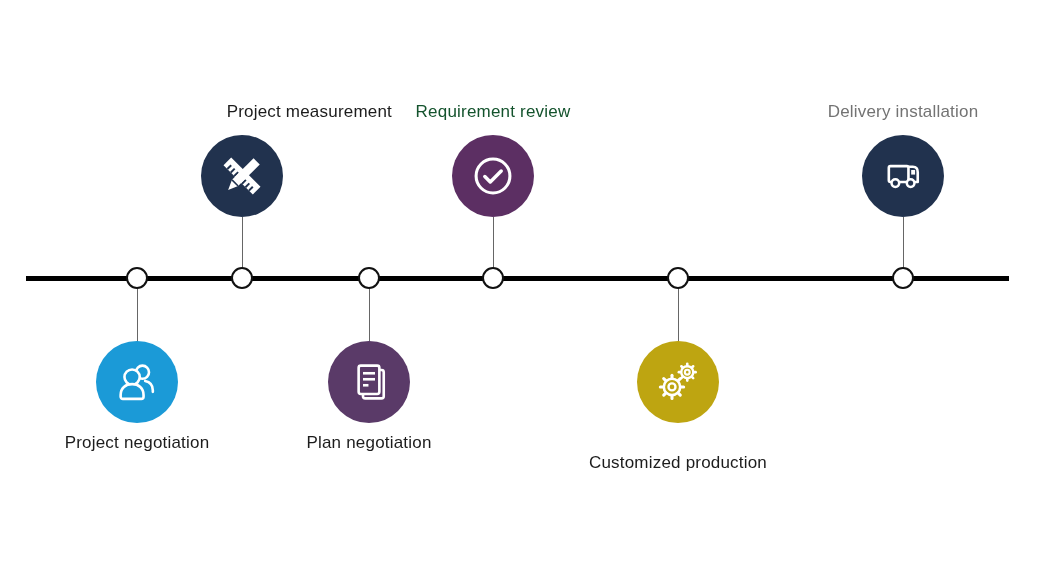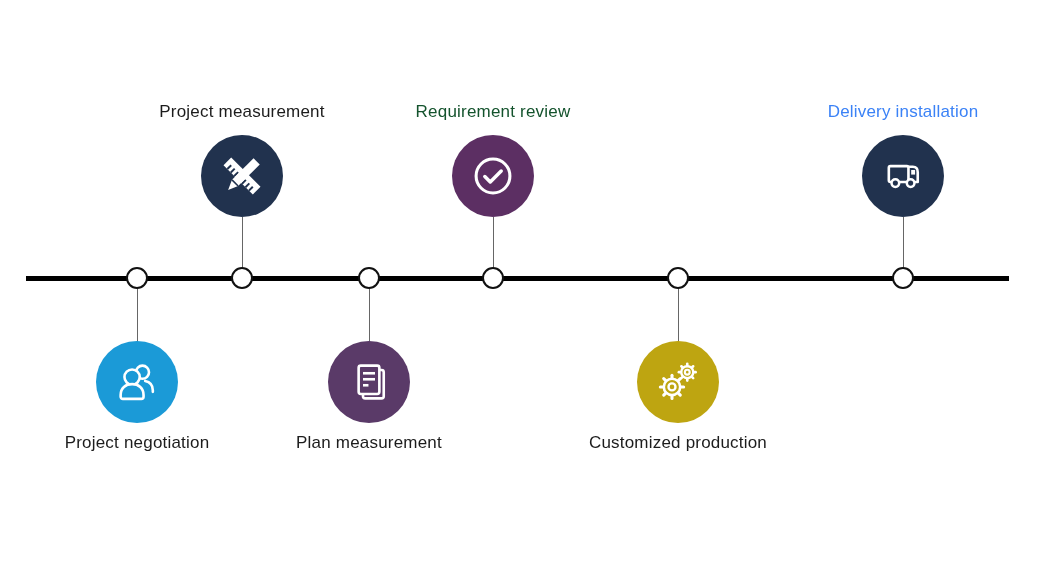--- a/index.html
+++ b/index.html
@@ -106,36 +106,36 @@
             <line x1="17" y1="36" x2="22" y2="36"></line>
           </g>
         </g>
         <g transform="rotate(45 22 22)">
           <rect x="18" y="3" width="8" height="28" fill="#fff"></rect>
           <polygon points="18,31 26,31 22,40" fill="#fff"></polygon>
           <line x1="18" y1="31" x2="26" y2="31" stroke="currentColor" stroke-width="1.4"></line>
         </g>
       </svg>
     </div>
-    <div class="label" style="color: rgb(28, 28, 28);">Project measurement</div>
+    <div class="label" style="color: rgb(28, 28, 28); text-align: right;">Project measurement</div>
   </div>
 
   <div class="step below s3">
     <div class="connector" style="background-color: rgb(102, 102, 102);"></div>
     <div class="node" style="background-color: rgb(255, 255, 255); border-color: rgb(17, 17, 17);"></div>
     <div class="bubble" style="background-color: rgb(90, 58, 104); color: rgb(90, 58, 104);">
       <svg viewBox="0 0 44 44">
         <rect x="16.5" y="11" width="19" height="26" rx="2" fill="none" stroke="#fff" stroke-width="2.4"></rect>
         <rect x="12.5" y="7" width="19" height="26" rx="2" fill="currentColor" stroke="#fff" stroke-width="2.4"></rect>
         <line x1="16.5" y1="14" x2="27.5" y2="14" stroke="#fff" stroke-width="2.4"></line>
         <line x1="16.5" y1="19.5" x2="27.5" y2="19.5" stroke="#fff" stroke-width="2.4"></line>
         <line x1="16.5" y1="25" x2="21.5" y2="25" stroke="#fff" stroke-width="2.4"></line>
       </svg>
     </div>
-    <div class="label" style="color: rgb(28, 28, 28);">Plan measurement</div>
+    <div class="label" style="color: rgb(28, 28, 28);">Plan negotiation</div>
   </div>
 
   <div class="step above s4">
     <div class="connector" style="background-color: rgb(102, 102, 102);"></div>
     <div class="node" style="background-color: rgb(255, 255, 255); border-color: rgb(17, 17, 17);"></div>
     <div class="bubble" style="background-color: rgb(92, 47, 99); color: rgb(92, 47, 99);">
       <svg viewBox="0 0 44 44">
         <circle cx="22" cy="22" r="15.5" fill="none" stroke="#fff" stroke-width="2.8"></circle>
         <path d="M14.5,22.5 L19.5,27.5 L29.5,17.5" fill="none" stroke="#fff" stroke-width="3.2" stroke-linecap="round" stroke-linejoin="round"></path>
       </svg>
@@ -167,31 +167,31 @@
           <line x1="26.6" y1="16.9" x2="25.1" y2="18.4"></line>
           <line x1="25" y1="13" x2="22.8" y2="13"></line>
           <line x1="26.6" y1="9.1" x2="25.1" y2="7.6"></line>
           <line x1="30.5" y1="7.5" x2="30.5" y2="5.3"></line>
           <line x1="34.4" y1="9.1" x2="35.9" y2="7.6"></line>
         </g>
         <circle cx="30.5" cy="13" r="5.5" fill="currentColor" stroke="#fff" stroke-width="2.2"></circle>
         <circle cx="30.5" cy="13" r="2.2" fill="none" stroke="#fff" stroke-width="2"></circle>
       </svg>
     </div>
-    <div class="label" style="color: rgb(28, 28, 28);">Customized production</div>
+    <div class="label" style="color: rgb(28, 28, 28); margin-top: 20px;">Customized production</div>
   </div>
 
   <div class="step above s6">
     <div class="connector" style="background-color: rgb(102, 102, 102);"></div>
     <div class="node" style="background-color: rgb(255, 255, 255); border-color: rgb(17, 17, 17);"></div>
     <div class="bubble" style="background-color: rgb(33, 50, 78); color: rgb(33, 50, 78);">
       <svg viewBox="0 0 44 44">
         <rect x="9" y="13" width="18" height="14.5" rx="1.5" fill="none" stroke="#fff" stroke-width="2.4"></rect>
         <path d="M27,13.5 L31,13.5 Q35.5,13.5 35.5,18.5 L35.5,27.5 L27,27.5" fill="none" stroke="#fff" stroke-width="2.4" stroke-linejoin="round"></path>
         <rect x="29.5" y="16.5" width="3.6" height="4.2" fill="#fff"></rect>
         <circle cx="15" cy="28.5" r="3.5" fill="currentColor" stroke="#fff" stroke-width="2.3"></circle>
         <circle cx="29" cy="28.5" r="3.5" fill="currentColor" stroke="#fff" stroke-width="2.3"></circle>
       </svg>
     </div>
-    <div class="label" style="color: #3b82f6;">Delivery installation</div>
+    <div class="label" style="color: #737373;">Delivery installation</div>
   </div>
 
 </div>
 
 </body></html>

